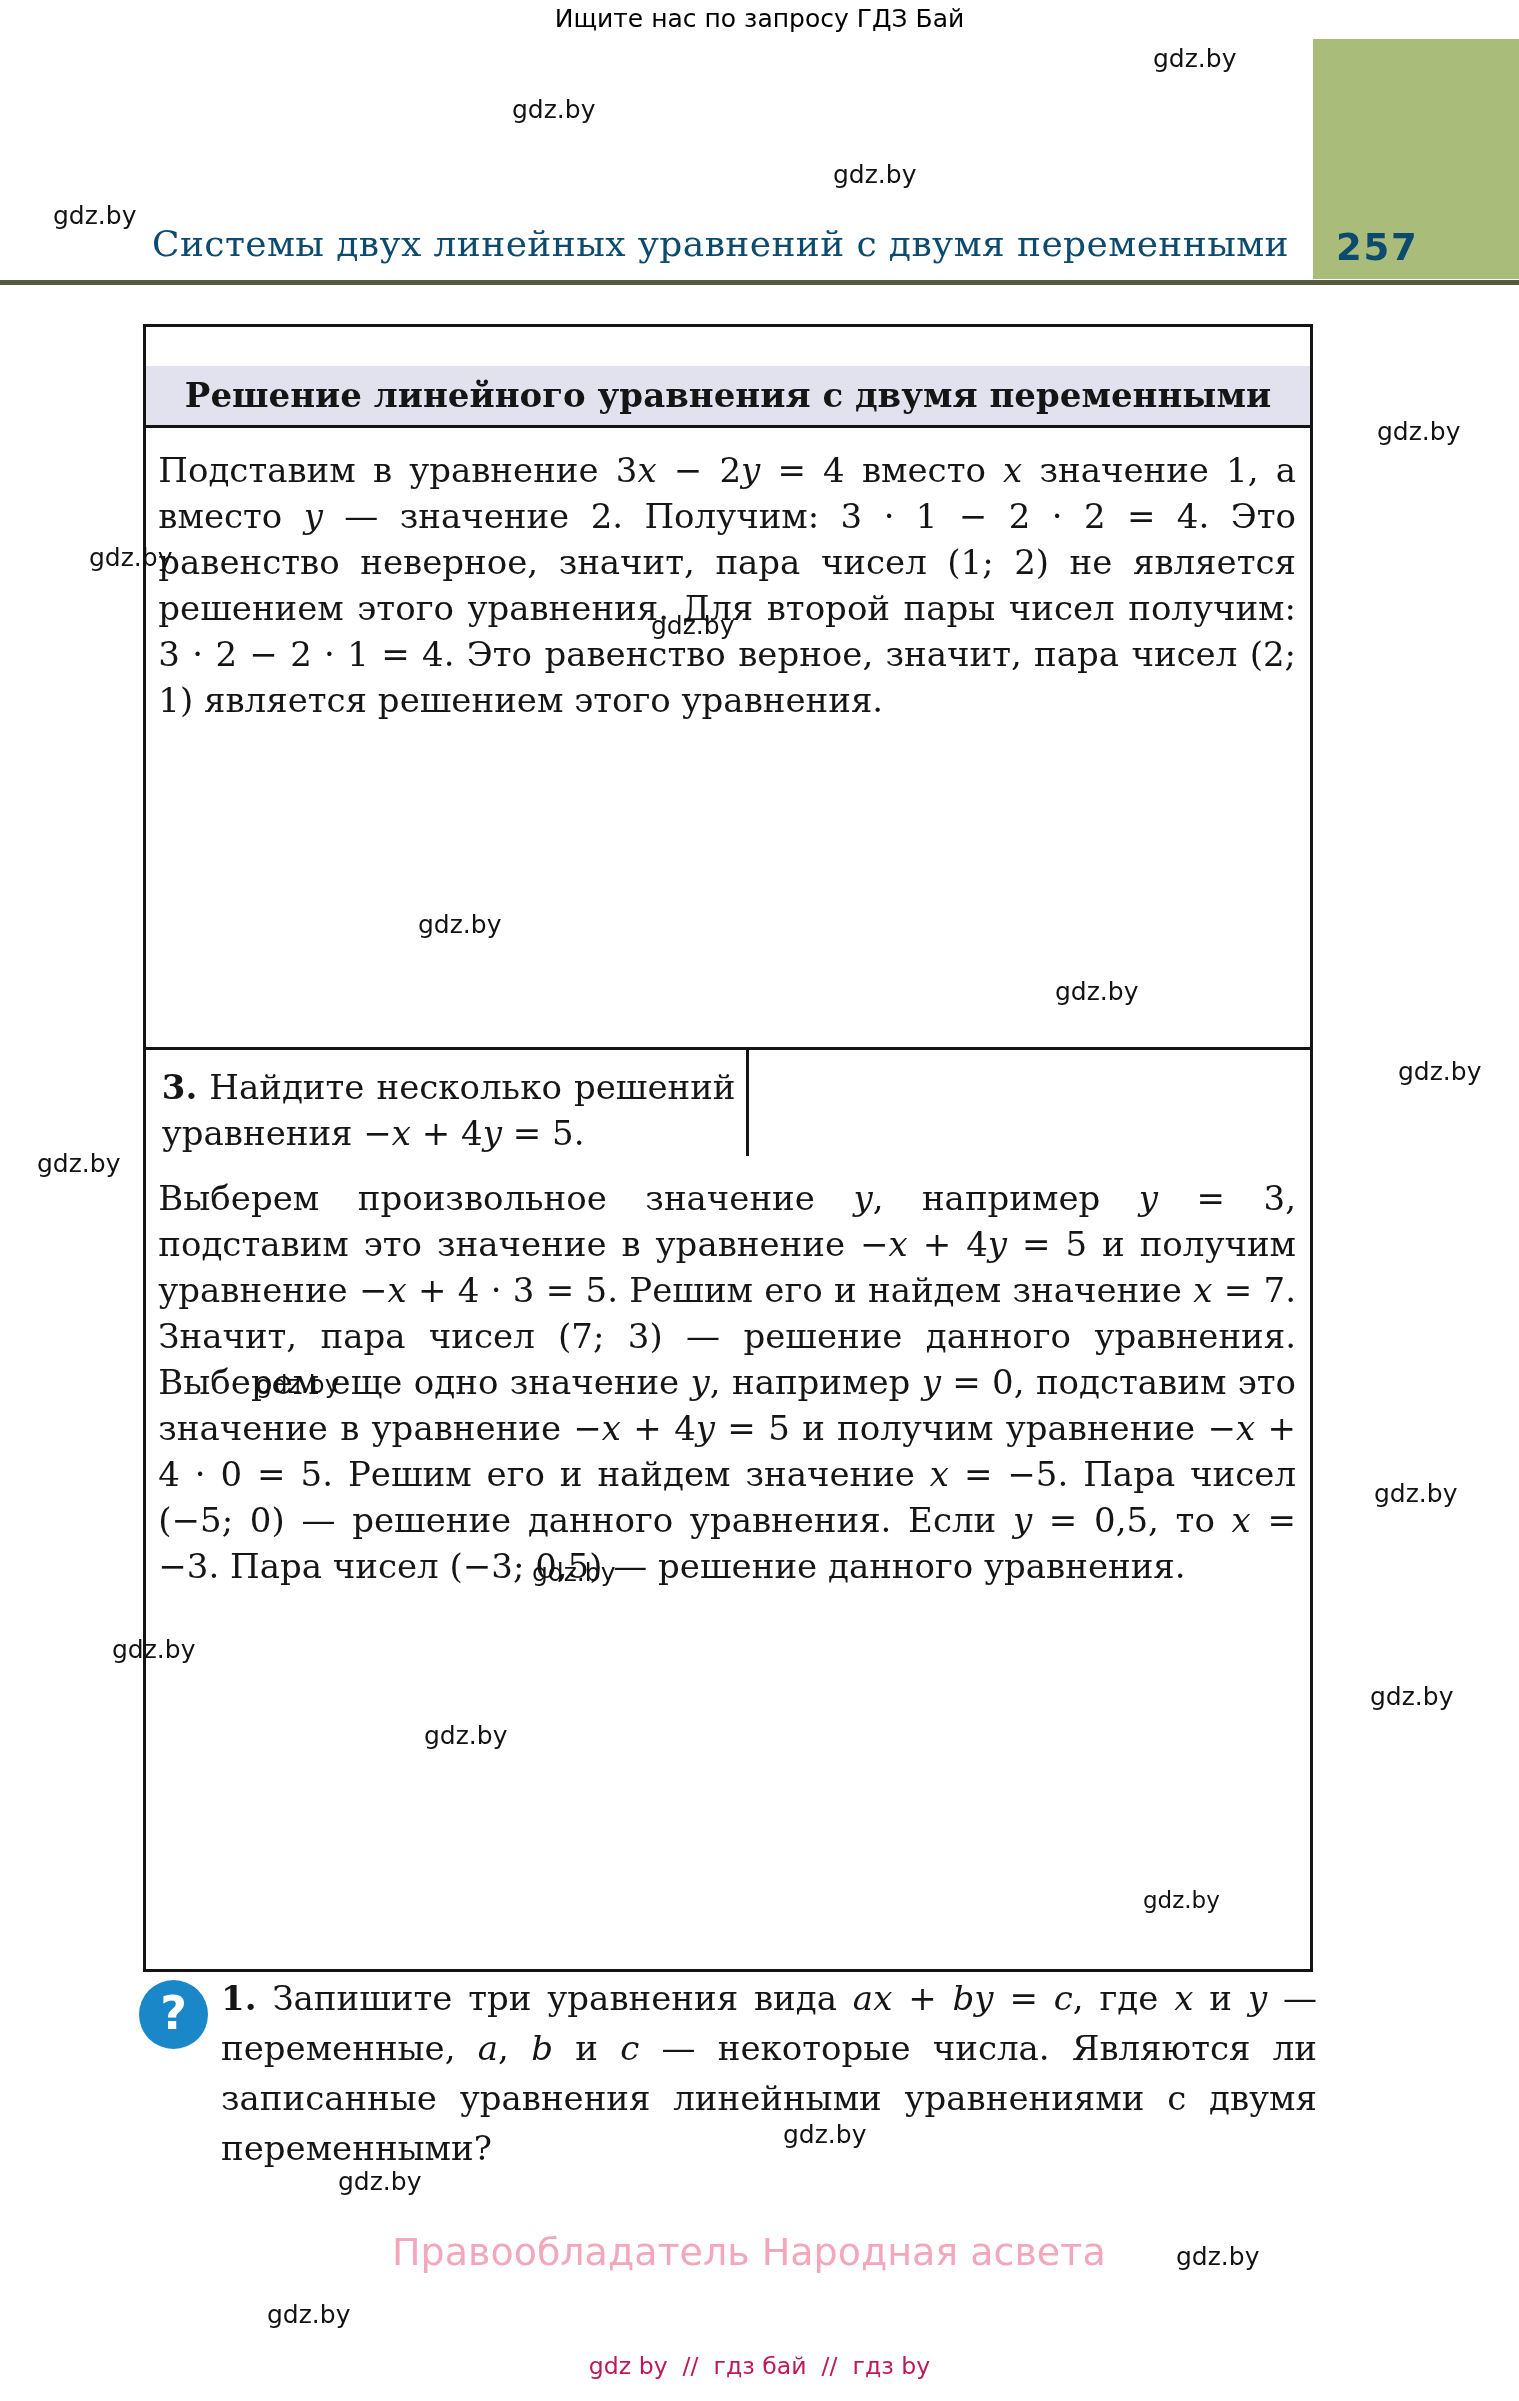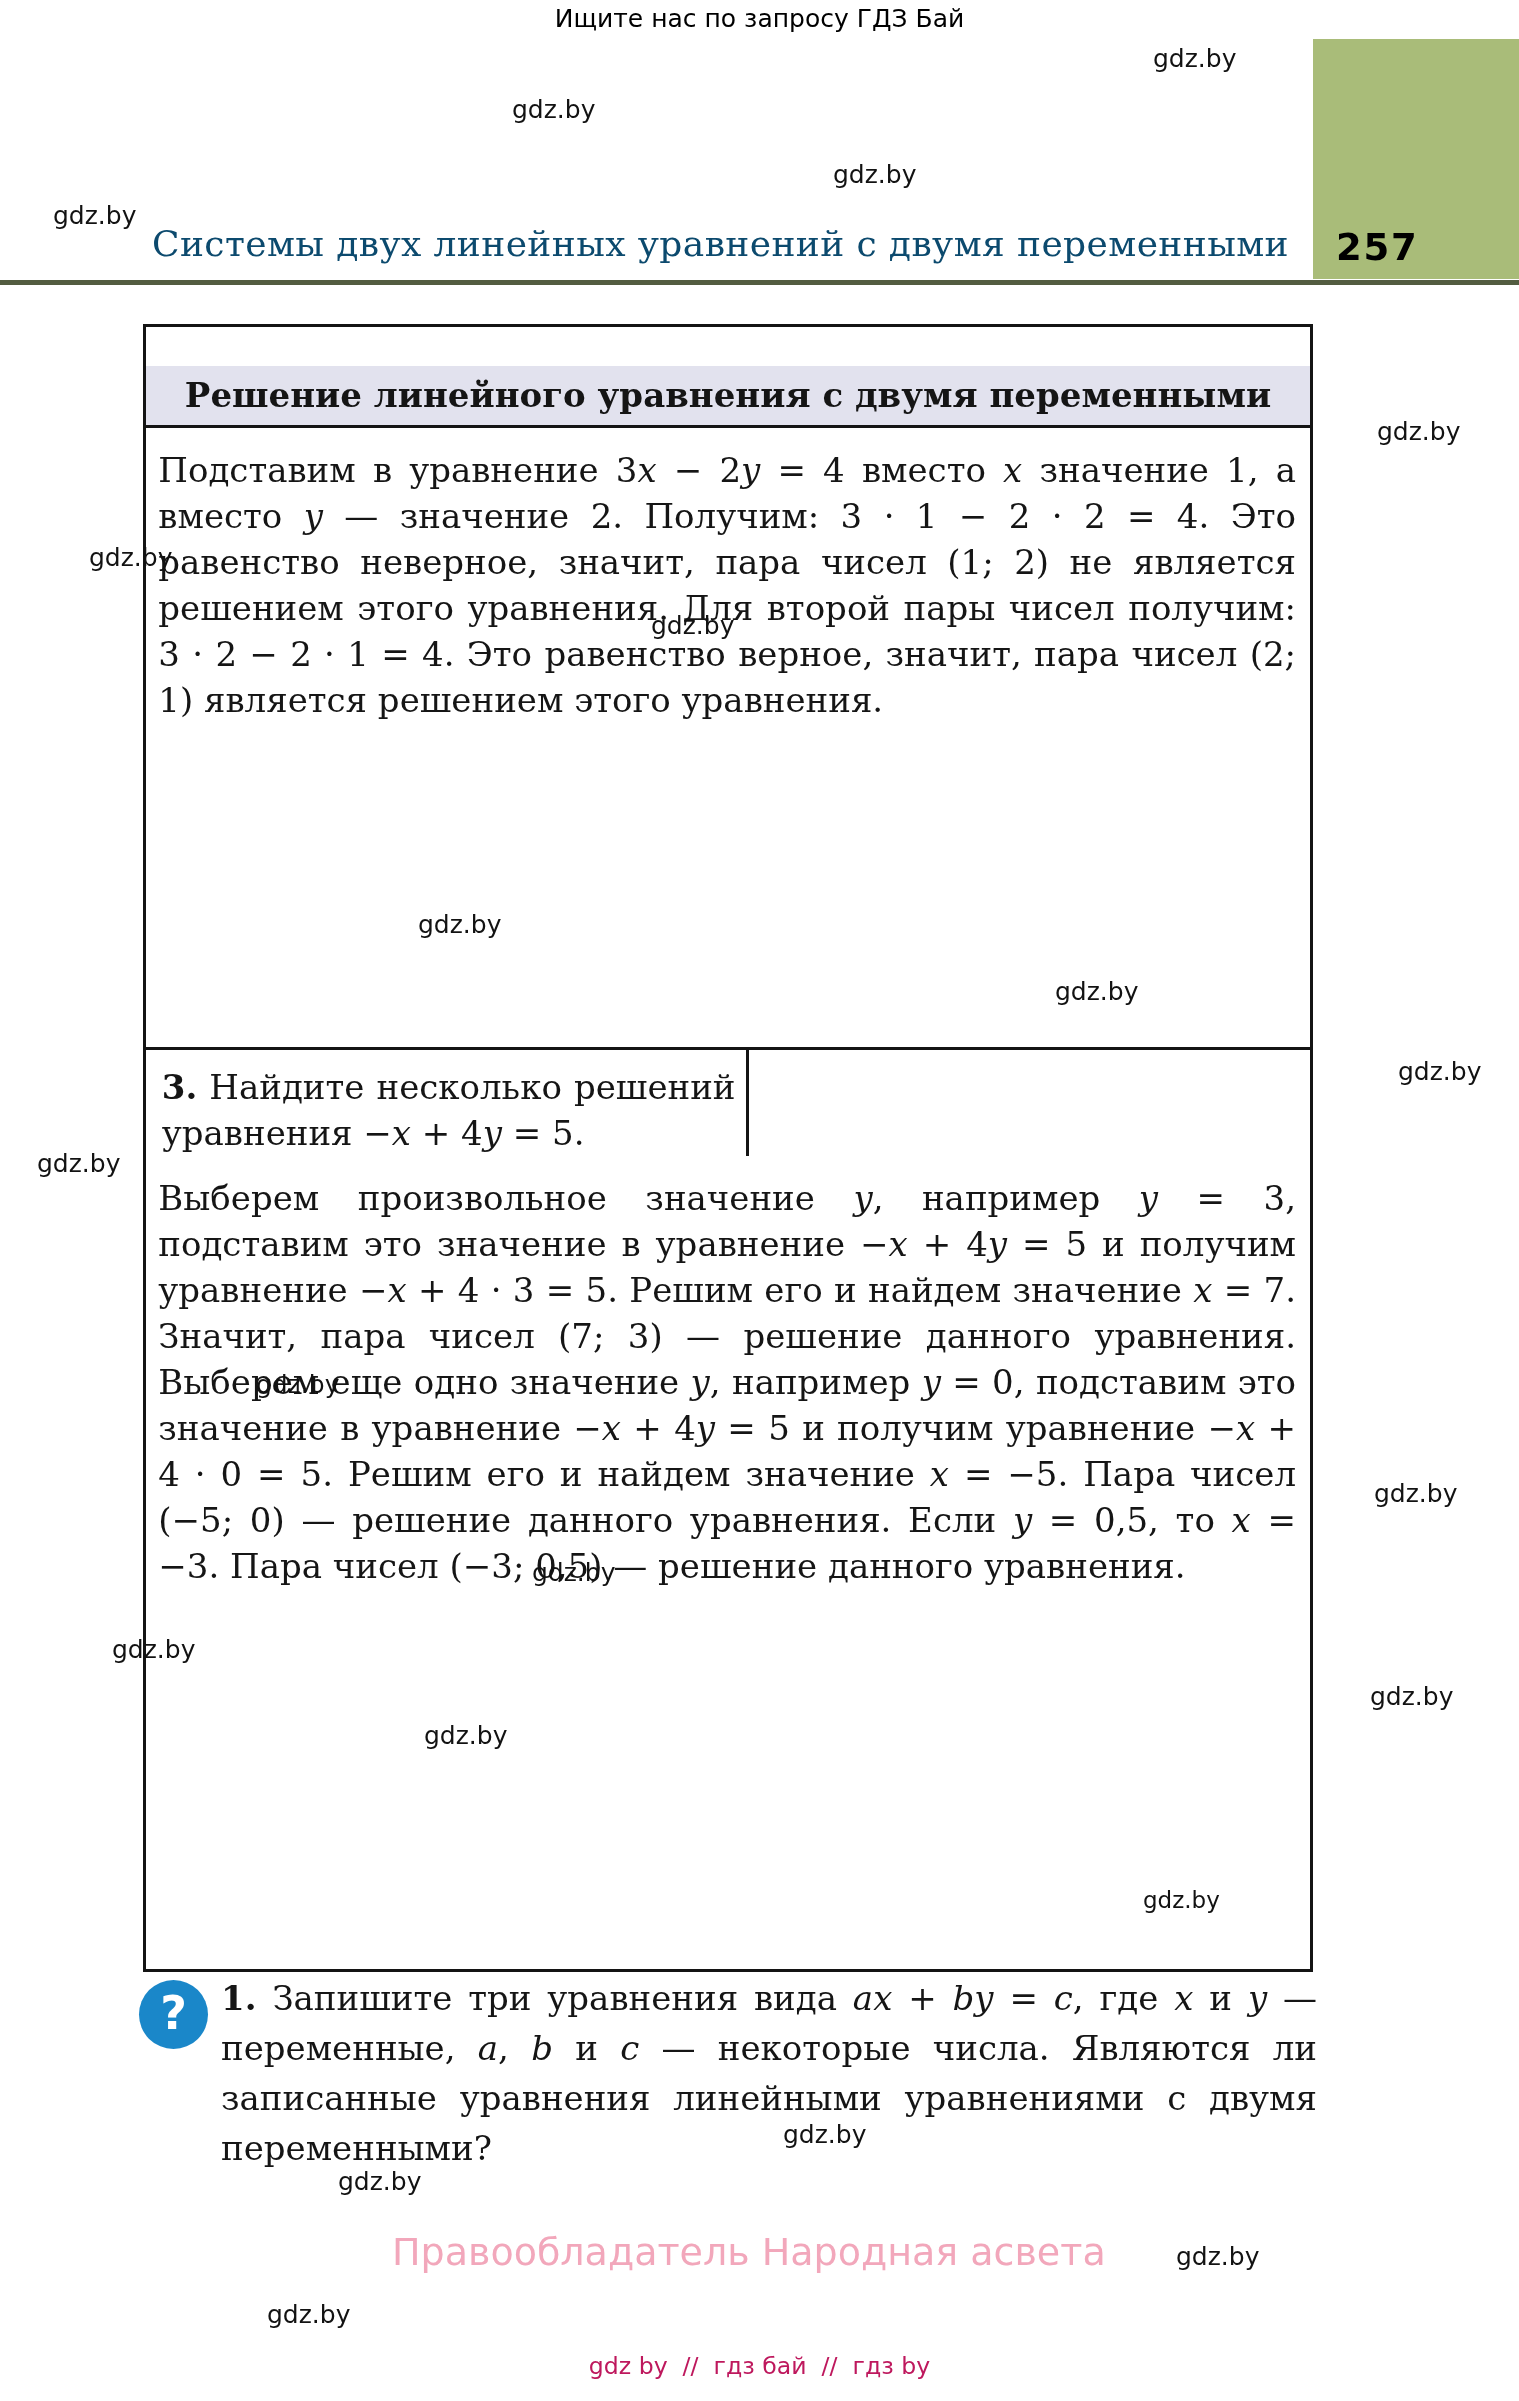--- a/index.html
+++ b/index.html
@@ -27,21 +27,21 @@
     top:224px;right:230px;
     font-size:36px;line-height:40px;color:#0c4a6e;
     white-space:nowrap;letter-spacing:0.4px;
   }
   .page-num-box{
     left:1313px;top:39px;width:207px;height:240px;background:#a9bc79;
   }
   .page-num{
     position:absolute;left:23px;bottom:10.5px;
     font-family:"DejaVu Sans","Liberation Sans",sans-serif;
-    font-weight:bold;font-size:37px;color:#000000;letter-spacing:1.8px;
+    font-weight:bold;font-size:37px;color:#0c4a6e;letter-spacing:1.8px;
   }
   .header-rule{
     left:0;top:280px;width:1519px;height:5.3px;background:#535c40;
   }
   
   .math-table{
     left:143px;top:324px;width:1170px;
     border:3.5px solid #141414;box-sizing:border-box;
     background:#ffffff;z-index:10;
   }

